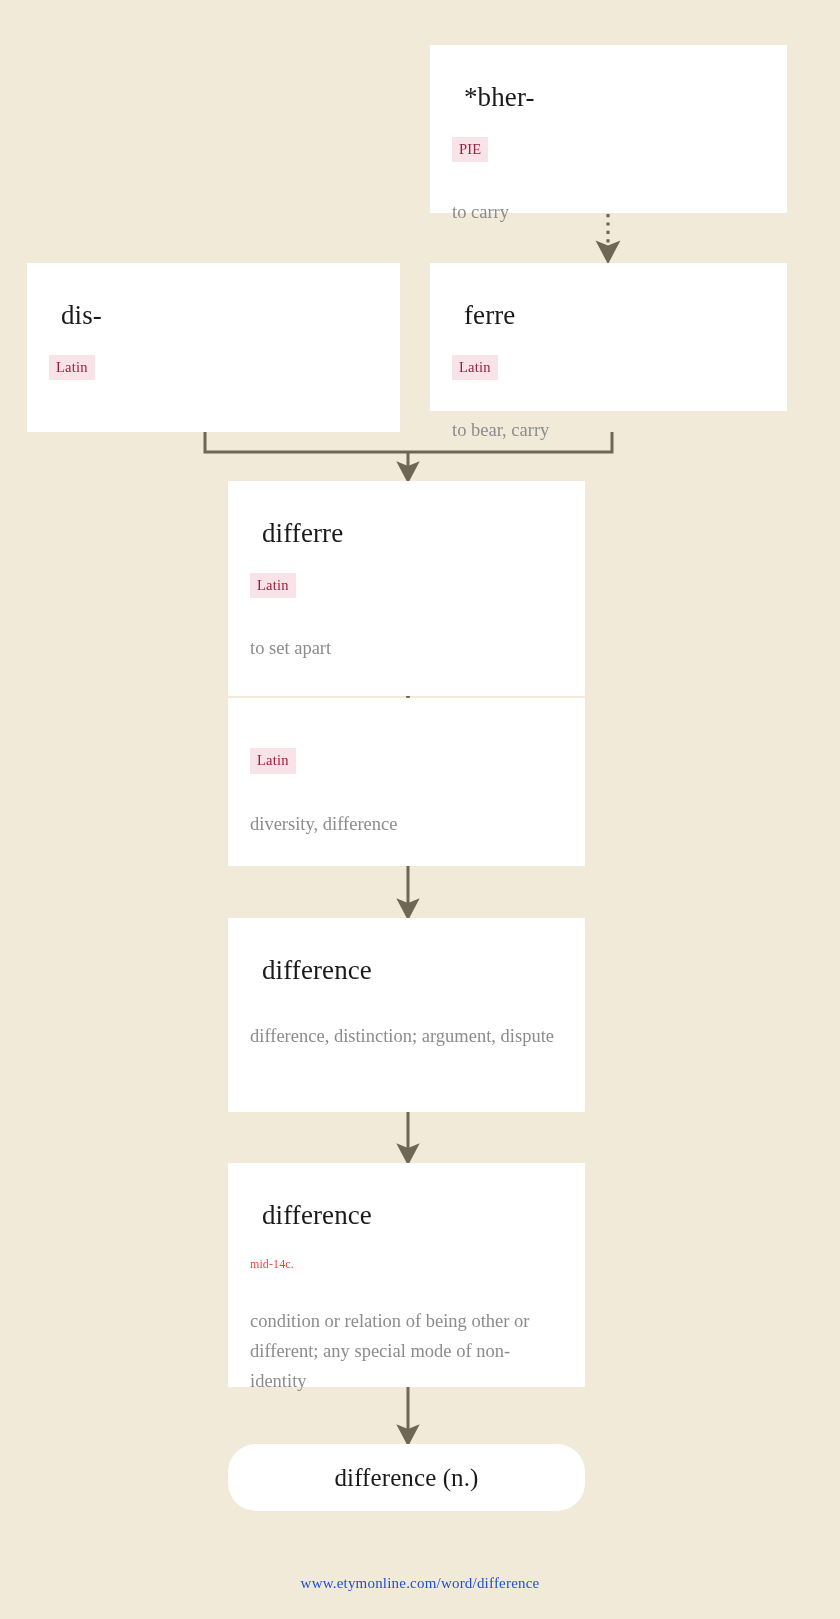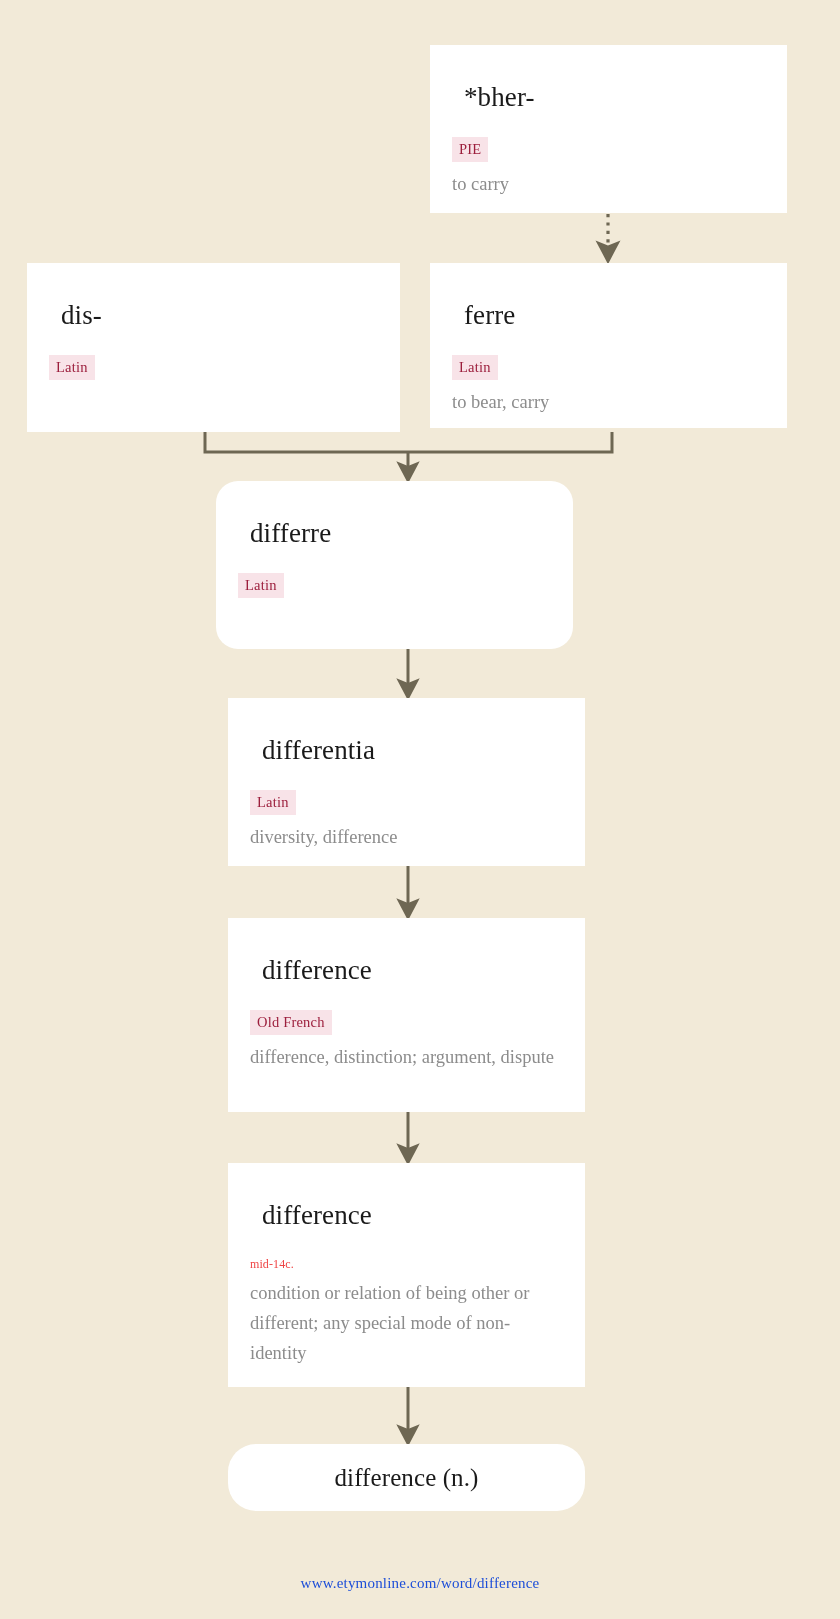--- a/index.html
+++ b/index.html
@@ -56,43 +56,43 @@
   .datelabel {
     display: inline-block;
     color: #ef4444;
     font-family: "Liberation Serif", "DejaVu Serif", serif;
     font-size: 12px;
     line-height: 1;
     letter-spacing: 0.1px;
     white-space: nowrap;
   }
   .card .gloss {
-    margin-top: 8px;
+    margin-top: 36px;
     font-family: "Liberation Serif", "DejaVu Serif", serif;
     font-size: 18.5px;
     line-height: 1.62;
     color: #8c8c8c;
     max-width: 330px;
   }
   .card.terminal {
     display: flex;
     align-items: center;
     justify-content: center;
     padding: 0;
   }
   .card.terminal .headword {
     font-size: 25px;
     text-align: center;
   }
 
   
   #card-pie      { left: 430px; top: 45px;   width: 357px; height: 168px; }
   #card-dis      { left: 27px;  top: 263px;  width: 373px; height: 169px; }
-  #card-ferre    { left: 430px; top: 263px;  width: 357px; height: 165px; }
-  #card-differre { left: 216px; top: 481px;  width: 357px; height: 168px; border-radius: 22px; }
+  #card-ferre    { left: 430px; top: 263px;  width: 357px; height: 148px; }
+  #card-differre { left: 228px; top: 481px;  width: 357px; height: 215px; }
   #card-differentia { left: 228px; top: 698px; width: 357px; height: 168px; }
   #card-of       { left: 228px; top: 918px;  width: 357px; height: 194px; }
   #card-en       { left: 228px; top: 1163px; width: 357px; height: 224px; }
   #card-final    { left: 228px; top: 1444px; width: 357px; height: 67px; border-radius: 28px; }
 
   
   svg.links {
     position: absolute;
     left: 0; top: 0;
     width: 840px;
@@ -172,35 +172,32 @@
       <span class="badge">Latin</span>
     </div>
     <div class="gloss">to bear, carry</div>
   </div>
 
   <div class="card" id="card-differre">
     <div class="headword">differre</div>
     <div class="lang-row">
       <span class="badge">Latin</span>
     </div>
+    <div class="gloss">to set apart</div>
   </div>
 
   <div class="card" id="card-differentia">
-    <div class="headword">differentia</div>
     <div class="lang-row">
       <span class="badge">Latin</span>
     </div>
     <div class="gloss">diversity, difference</div>
   </div>
 
   <div class="card" id="card-of">
     <div class="headword">difference</div>
-    <div class="lang-row">
-      <span class="badge">Old French</span>
-    </div>
     <div class="gloss">difference, distinction; argument, dispute</div>
   </div>
 
   <div class="card" id="card-en">
     <div class="headword">difference</div>
     <div class="lang-row">
       <span class="datelabel">mid-14c.</span>
     </div>
     <div class="gloss">condition or relation of being other or different; any special mode of non-identity</div>
   </div>

